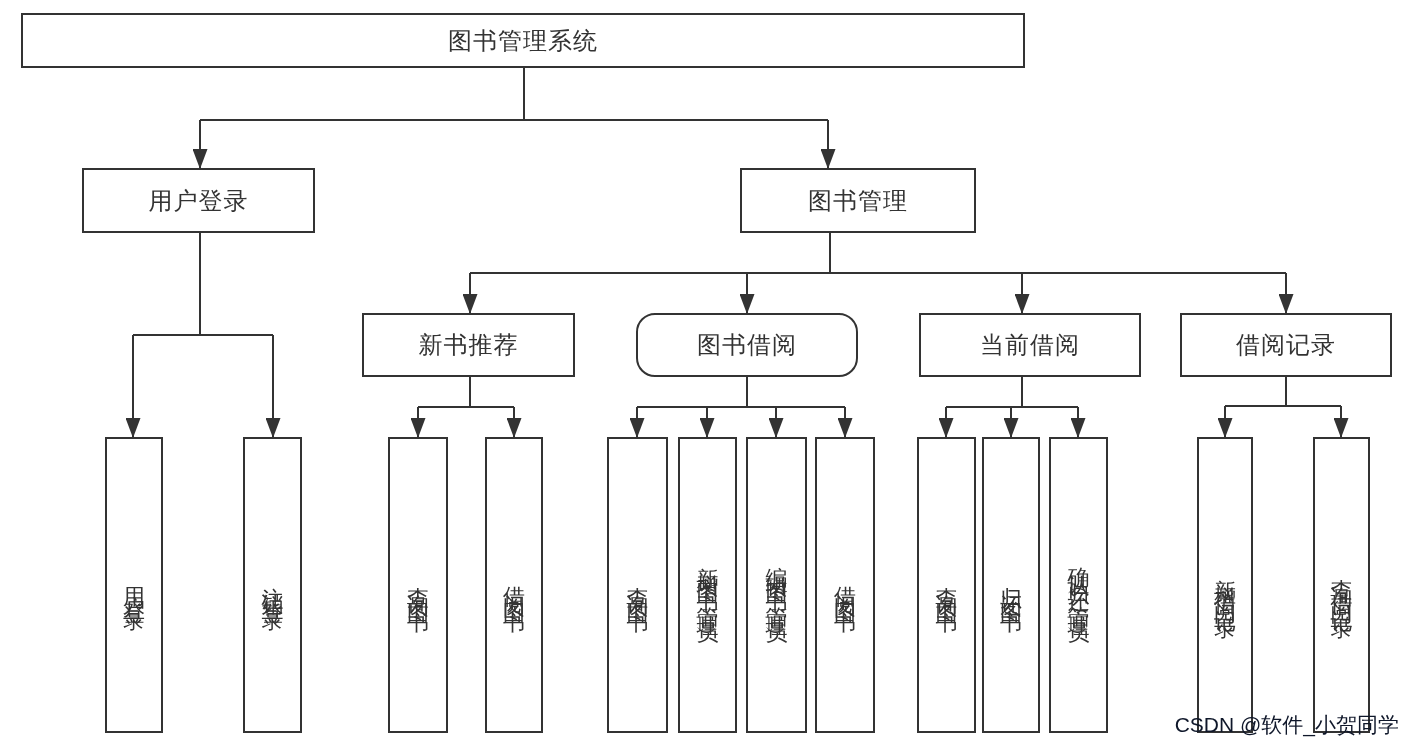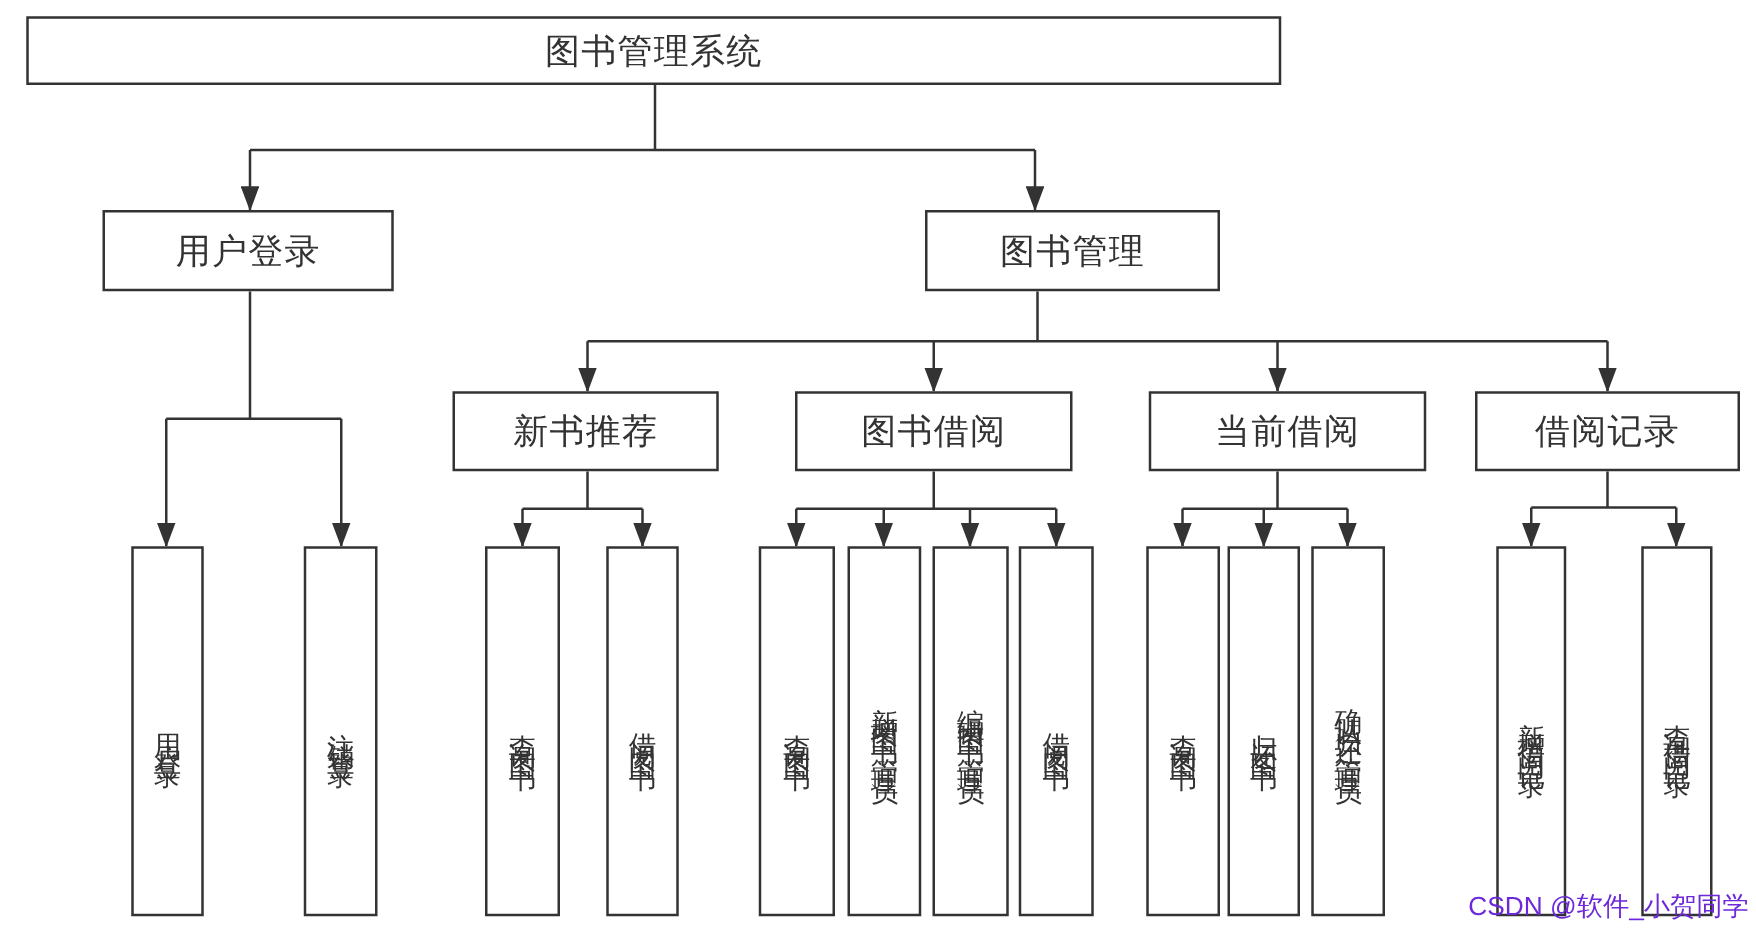--- a/index.html
+++ b/index.html
@@ -12,34 +12,34 @@
   }
   .edges{position:absolute;left:0;top:0;width:1405px;height:747px;}
   .box{
     position:absolute;
     box-sizing:border-box;
     border:2px solid #333333;
     background:#ffffff;
     color:#333333;
     display:flex;align-items:center;justify-content:center;
   }
-  .h-box{font-size:28px;letter-spacing:1px;white-space:nowrap;}
+  .h-box{font-size:24px;letter-spacing:1px;white-space:nowrap;}
   .leaf .vtext{
     writing-mode:vertical-rl;
     text-orientation:mixed;
     font-size:22px;
     line-height:1;
     letter-spacing:8px;
     color:#333333;
   }
   .watermark{
     position:absolute;
     right:6px;bottom:8px;
     font-size:21px;
-    color:#6d28d9;
+    color:#0f172a;
     white-space:nowrap;
   }
 </style>
 </head>
 <body>
 
 <div class="canvas">
 
   <svg class="edges" viewBox="0 0 1405 747" xmlns="http://www.w3.org/2000/svg">
     <defs>
@@ -112,21 +112,21 @@
   <div class="box h-box" style="left:82px;top:168px;width:233px;height:65px;">
     <span>用户登录</span>
   </div>
   <div class="box h-box" style="left:740px;top:168px;width:236px;height:65px;">
     <span>图书管理</span>
   </div>
 
   <div class="box h-box" style="left:362px;top:313px;width:213px;height:64px;">
     <span>新书推荐</span>
   </div>
-  <div class="box h-box" style="left:636px;top:313px;width:222px;height:64px;">
+  <div class="box h-box" style="left:636px;top:313px;width:222px;height:64px;border-radius:19px;">
     <span>图书借阅</span>
   </div>
   <div class="box h-box" style="left:919px;top:313px;width:222px;height:64px;">
     <span>当前借阅</span>
   </div>
   <div class="box h-box" style="left:1180px;top:313px;width:212px;height:64px;">
     <span>借阅记录</span>
   </div>
 
   <div class="box leaf" style="left:105px;top:437px;width:58px;height:296px;">

